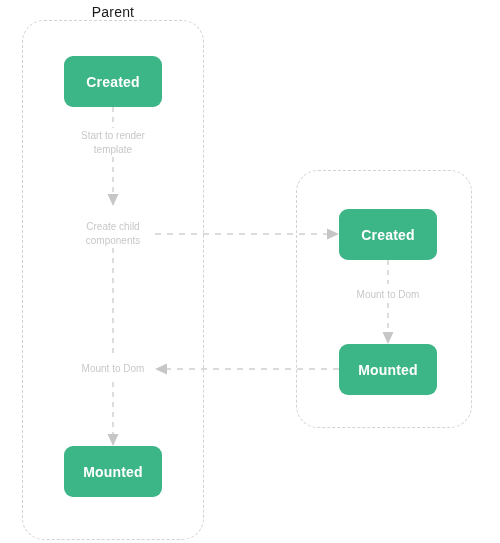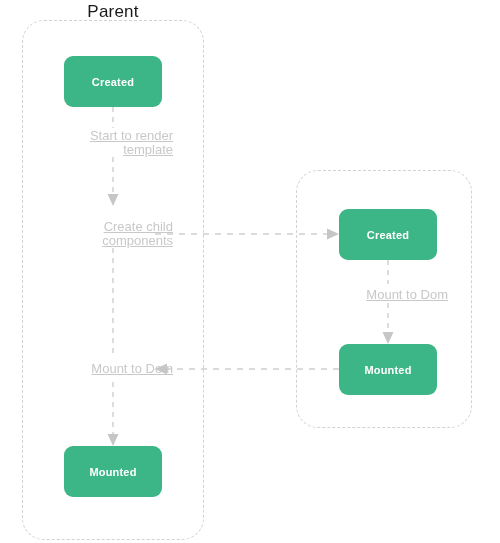--- a/index.html
+++ b/index.html
@@ -20,52 +20,51 @@
   }
   .group-box {
     position: absolute;
     border: 1.4px dashed #d2d2d2;
     border-radius: 22px;
     background: transparent;
     box-sizing: border-box;
   }
   .group-title {
     position: absolute;
-    font-size: 17px;
+    font-size: 14px;
     color: #1a1a1a;
     text-align: center;
     white-space: nowrap;
     letter-spacing: 0.2px;
     line-height: 14px;
   }
   .state-node {
     position: absolute;
     background: #3cb587;
     border-radius: 9px;
     display: flex;
     align-items: center;
     justify-content: center;
     box-sizing: border-box;
   }
   .state-node-label {
     color: #ffffff;
-    font-size: 11px;
+    font-size: 14px;
     font-weight: bold;
     letter-spacing: 0.2px;
     text-align: center;
     white-space: nowrap;
   }
   .edge-label {
     position: absolute;
-    font-size: 13px;
+    font-size: 10px;
     color: #c8c8c8;
-    text-align: right;
+    text-align: center;
     line-height: 14px;
     white-space: pre-line;
-    text-decoration: underline;
   }
   .edge-svg {
     position: absolute;
     left: 0;
     top: 0;
     width: 500px;
     height: 543px;
     pointer-events: none;
   }
 </style>

